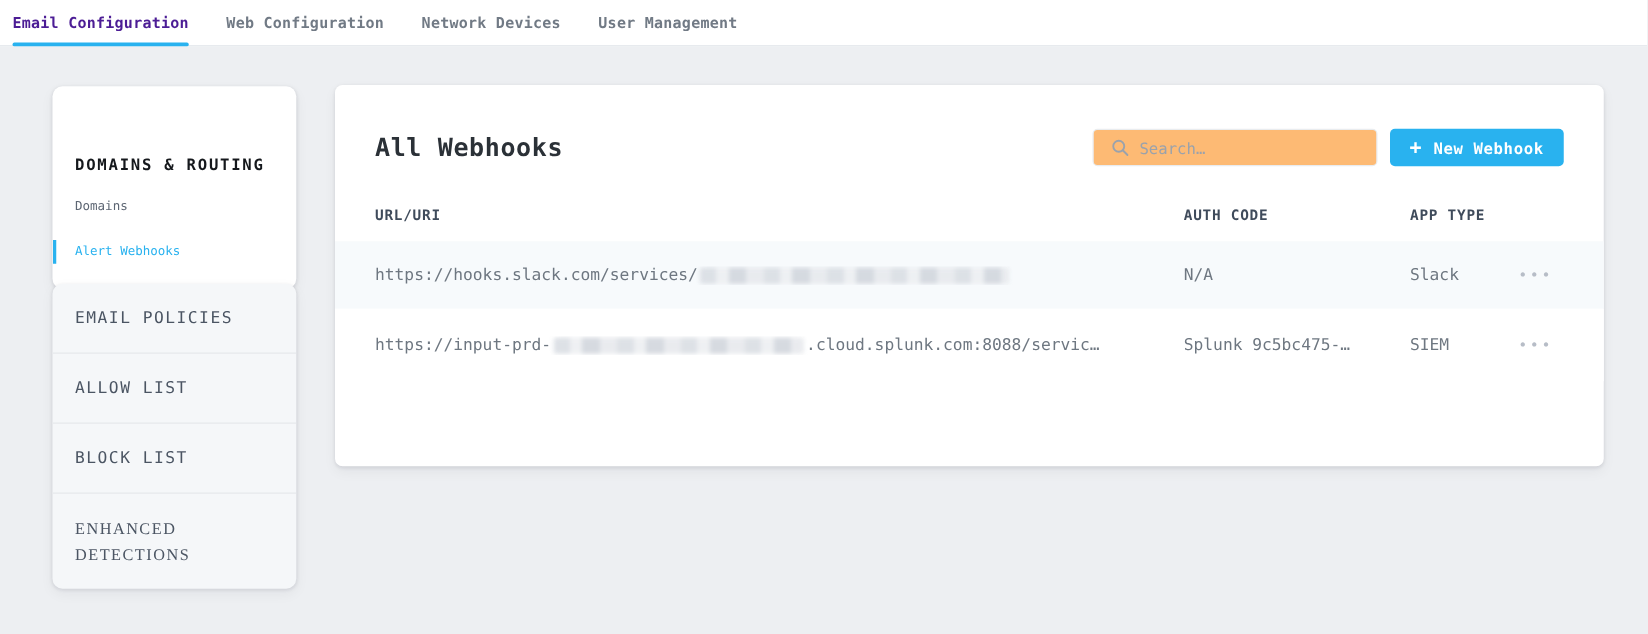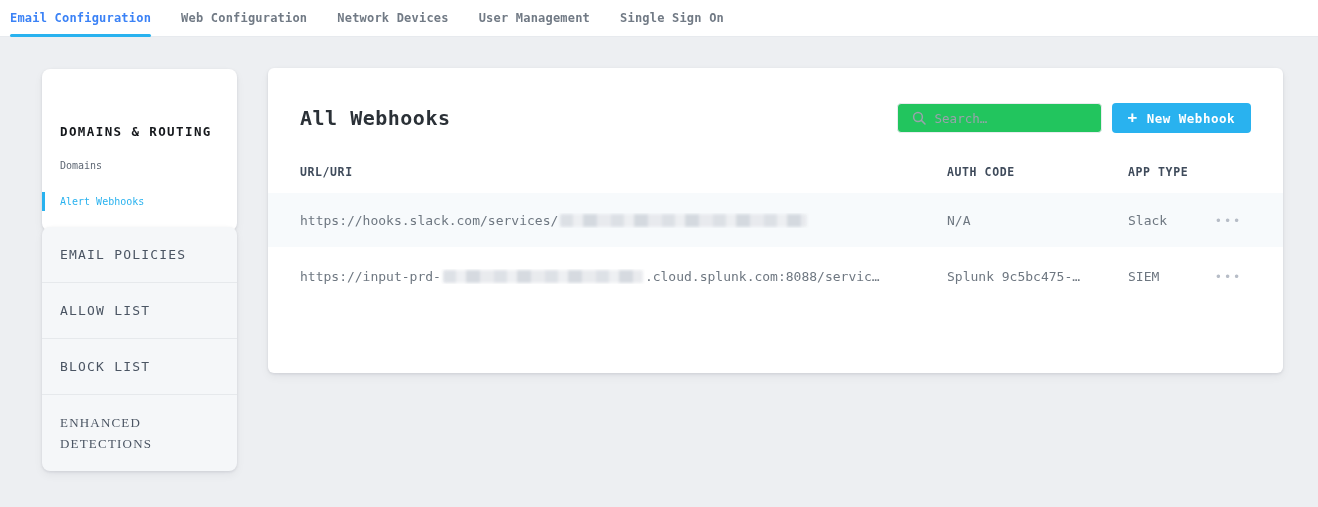--- a/index.html
+++ b/index.html
@@ -16,21 +16,21 @@
     background: #ffffff;
     border-bottom: 1px solid #e7eaee;
     display: flex; align-items: center;
     padding-left: 10px; gap: 30px;
   }
   .tab {
     position: relative; height: 37px; display: flex; align-items: center;
     font-size: 12px; font-weight: bold; color: #717a85; cursor: pointer;
     letter-spacing: 0.2px; white-space: nowrap;
   }
-  .tab.active { color: #3b82f6; }
+  .tab.active { color: #4c1d95; }
   .tab.active::after {
     content: ""; position: absolute; left: 0; right: 0; bottom: 0;
     height: 3px; background: #29b2ef; border-radius: 2px;
   }
 
   
   .sidebar-card {
     position: absolute; left: 42px; width: 195px;
     border-radius: 8px;
     box-shadow: 0 1px 3px rgba(16,24,40,.10), 0 4px 10px rgba(16,24,40,.05);
@@ -65,21 +65,21 @@
   }
   .main-header {
     display: flex; align-items: center; justify-content: space-between;
     padding: 35px 32px 0 32px;
   }
   .main-title {
     font-size: 20px; font-weight: bold; color: #2b3137; letter-spacing: 0.5px;
   }
   .header-controls { display: flex; align-items: center; gap: 10px; }
   .search-box {
-    width: 205px; height: 30px; background: #22c55e;
+    width: 228px; height: 30px; background: #fdba74;
     border: 1px solid #e9ecef; border-radius: 4px;
     display: flex; align-items: center; padding: 0 10px 0 14px;
   }
   .search-box svg { flex: 0 0 auto; margin-right: 9px; }
   .search-box input {
     border: none; outline: none; background: transparent;
     font-family: inherit; font-size: 12.5px; color: #4b5563; width: 100%;
   }
   .search-box input::placeholder { color: #9aa2ac; }
   .new-webhook-btn {
@@ -121,21 +121,20 @@
   .redact-w-200 { width: 200px; }
 </style>
 </head>
 <body>
 
 <div class="topnav">
   <div class="tab active">Email Configuration</div>
   <div class="tab">Web Configuration</div>
   <div class="tab">Network Devices</div>
   <div class="tab">User Management</div>
-  <div class="tab">Single Sign On</div>
 </div>
 
 <div class="sidebar-card card-domains">
   <div class="group-title">DOMAINS &amp; ROUTING</div>
   <div class="side-item">Domains</div>
   <div class="side-item active">Alert Webhooks</div>
 </div>
 
 <div class="sidebar-card card-sections">
   <div class="section-item">EMAIL POLICIES</div>

